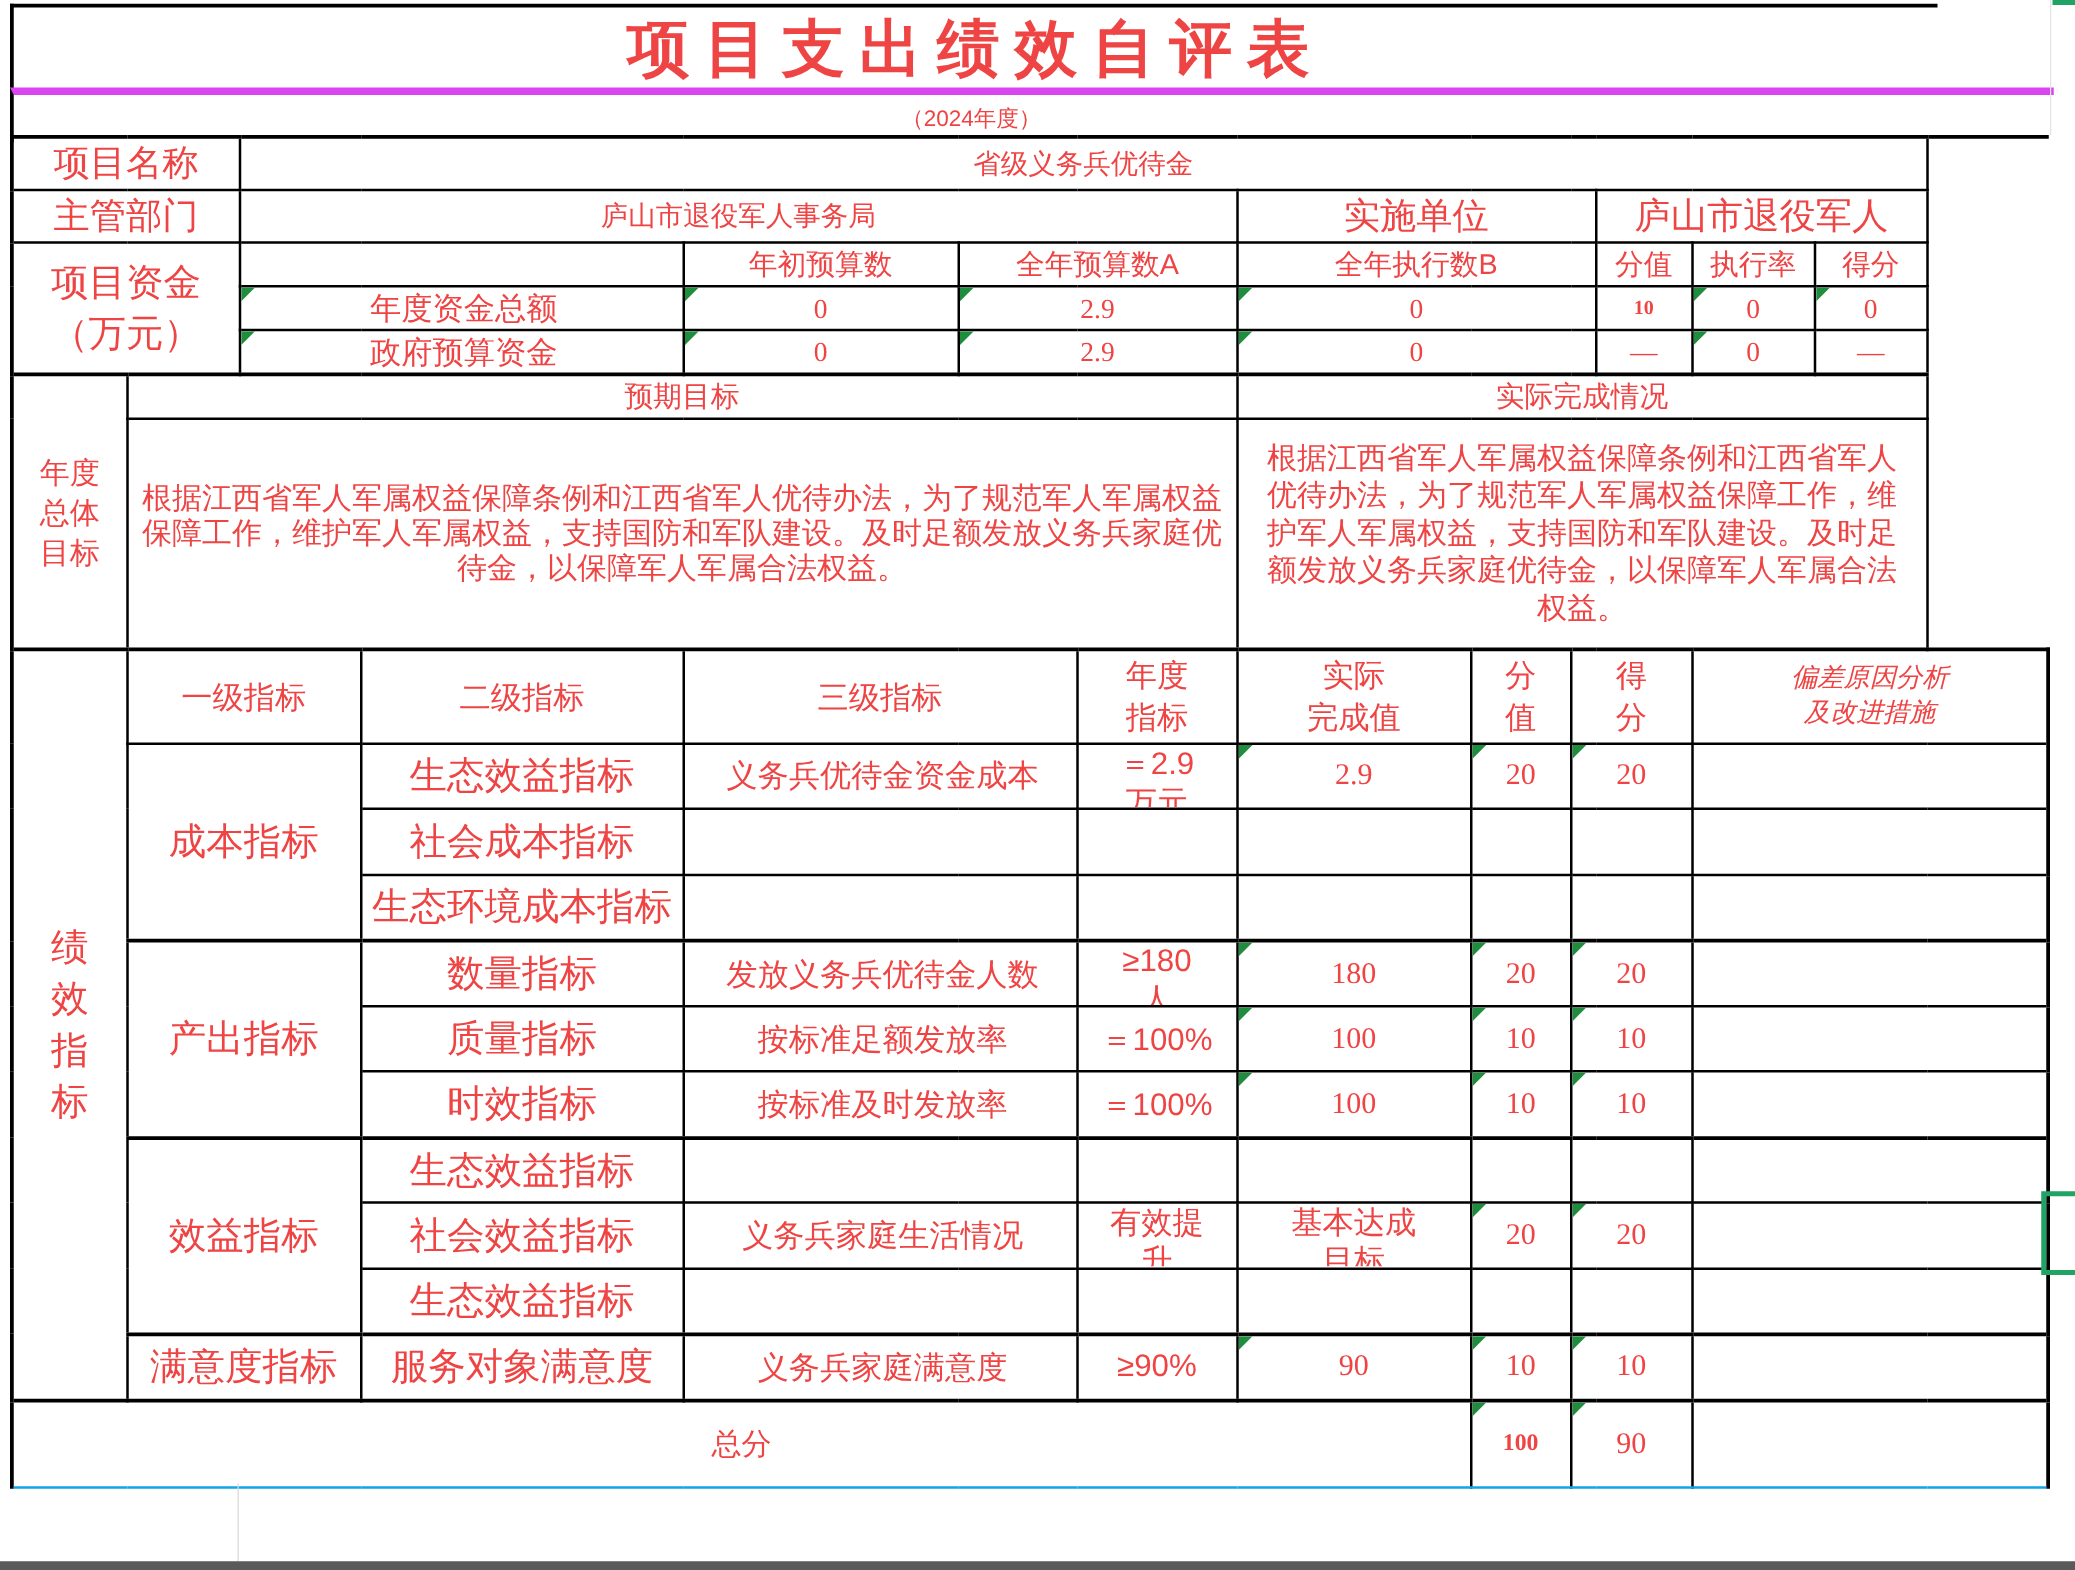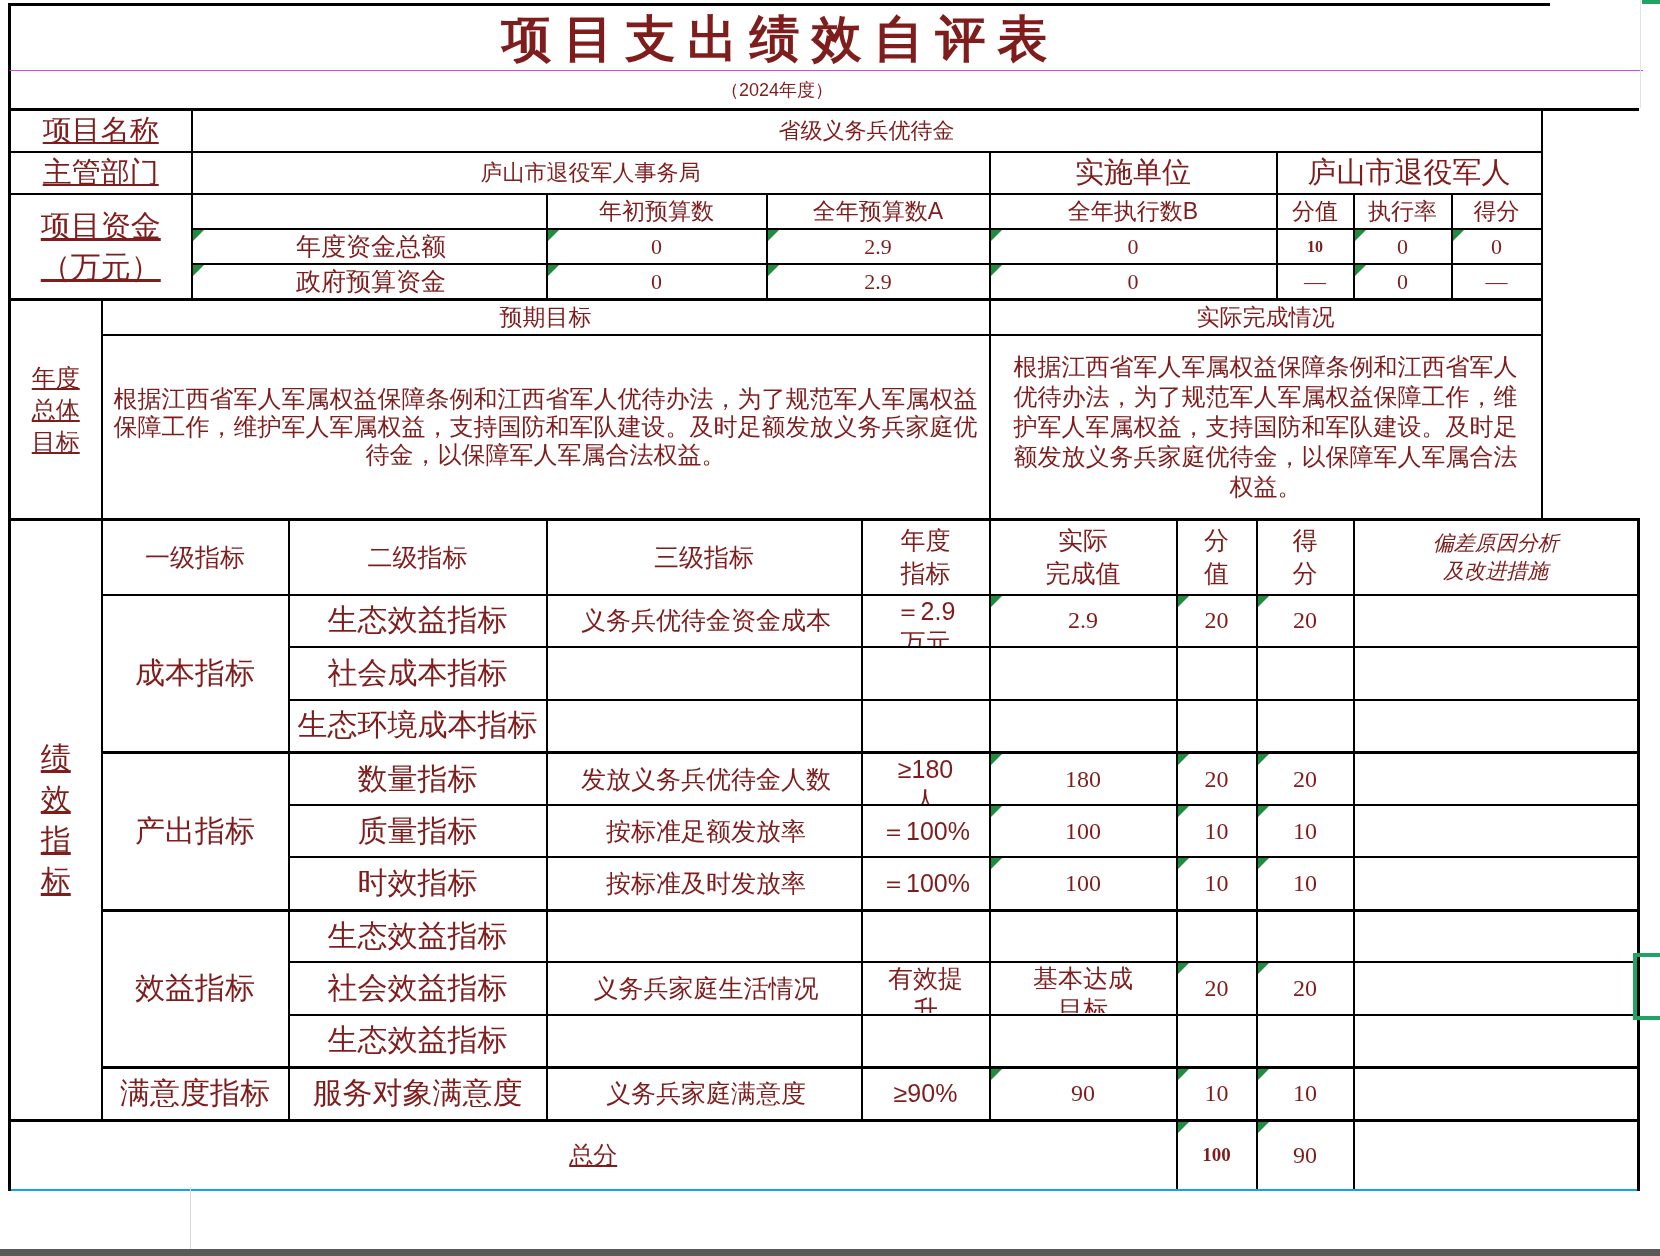--- a/index.html
+++ b/index.html
@@ -1,36 +1,36 @@
 <!DOCTYPE html>
 <html><head>
 <meta charset="utf-8">
 <style>
   html,body{margin:0;padding:0;background:#fff;}
   .stage{position:relative;width:1660px;height:1256px;background:#ffffff;overflow:hidden;
-         font-family:"Liberation Sans","DejaVu Sans",sans-serif;color:#7f1d1d;}
+         font-family:"Liberation Sans","DejaVu Sans",sans-serif;color:#ef4444;}
 
   
   .title-band{position:absolute;left:8px;top:3px;width:1539px;height:67px;
               border-top:3px solid #000;border-left:3px solid #000;
               display:flex;align-items:center;justify-content:center;
               font-size:50px;font-weight:700;letter-spacing:12px;}
   .subtitle-band{position:absolute;left:8px;top:70px;width:1632px;height:38px;
-                 border-top:1px solid #d946ef;border-left:3px solid #000;}
+                 border-top:6px solid #d946ef;border-left:3px solid #000;}
   .subtitle-band span{position:absolute;left:0;top:0;width:1532px;height:38px;
                       display:flex;align-items:center;justify-content:center;font-size:18px;}
 
   
   table.sheet{border-collapse:collapse;table-layout:fixed;position:absolute;left:8px;top:108px;width:1629px;}
   td{border:2px solid #000;padding:0 3px;text-align:center;vertical-align:middle;
      position:relative;overflow:hidden;}
   td.nob{border:0;}
   .topb{border-top:3px solid #000 !important;}
   .bt3{border-top:3px solid #000;}
-  .bl3{border-left:3px solid #000;text-decoration:underline;}
+  .bl3{border-left:3px solid #000;}
   .br3{border-right:3px solid #000;font-style:italic;}
   .bb3{border-bottom:2px solid #0ea5e9;}
 
   .fs30{font-size:22px;}
   .fs29{font-size:29px;}
   .fs27{font-size:25px;}
   .fs26{font-size:30px;}
   .fs25{font-size:25px;}
   .fs24{font-size:24px;}
   .fs23{font-size:23px;}

